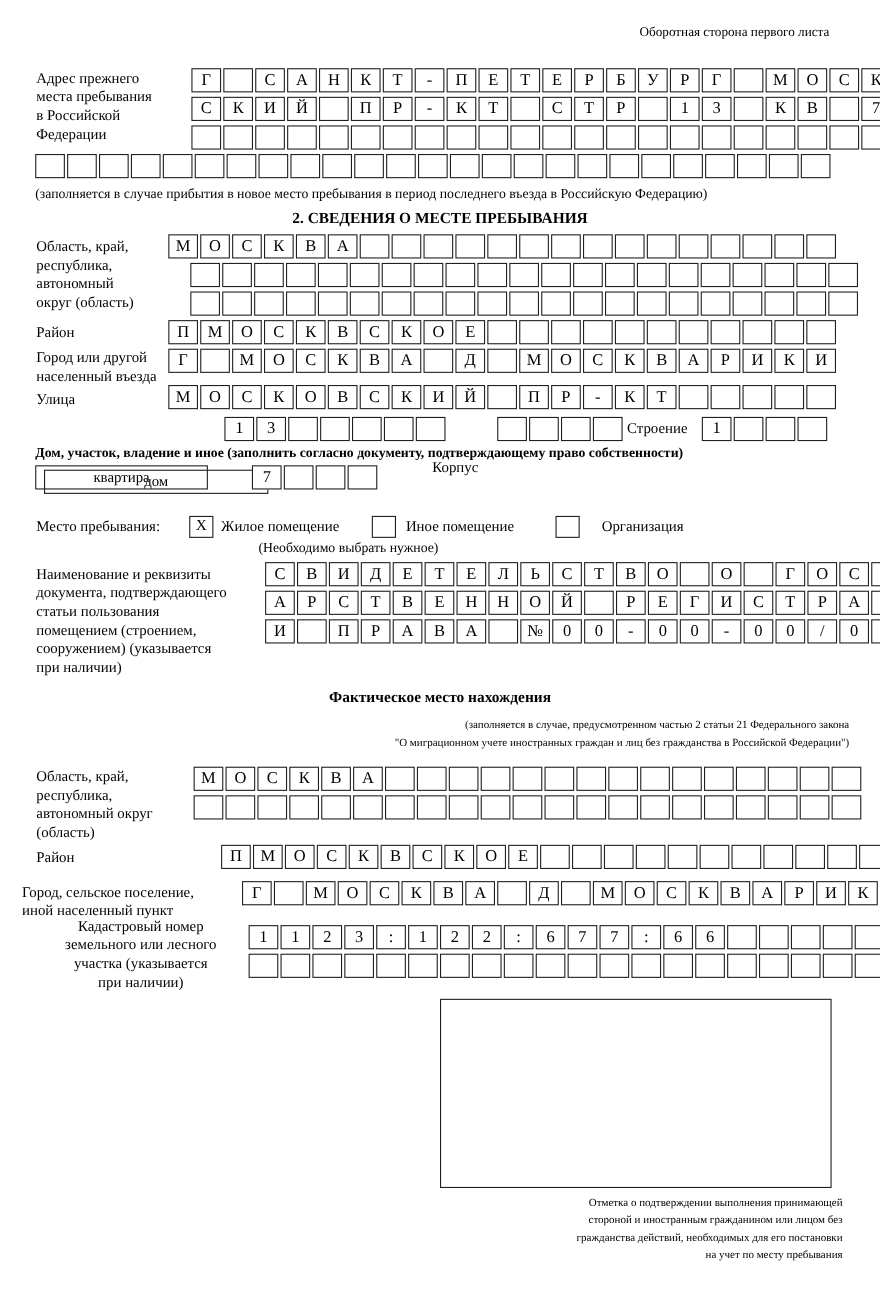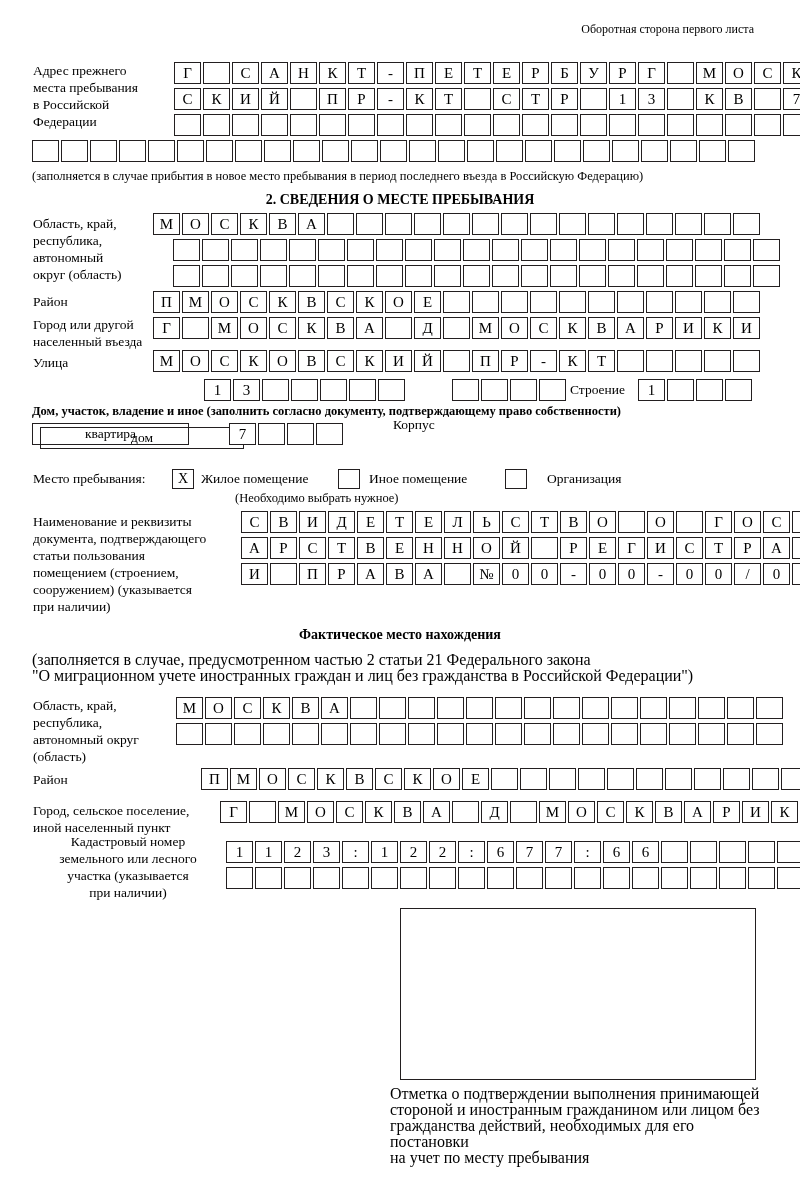--- a/index.html
+++ b/index.html
@@ -60,21 +60,21 @@
     display: inline-block;
     text-align: center;
     font-size: 14px;
     line-height: 18px;
     vertical-align: middle;
   }
   .notebox {
     border: 1px solid #231f20;
     background: #fff;
   }
-  .capt { font-size: 16px; line-height: 16px; text-align: left; }
+  .capt { font-size: 10px; line-height: 16px; text-align: right; }
 </style>
 </head>
 <body>
 
 <div class="page">
 
   <div class="hdr-right">Оборотная сторона первого листа</div>
 
   <div class="abs lbl" style="left:33px; top:62px; width:140px;">
     <div>Адрес прежнего</div>
@@ -537,21 +537,21 @@
       <div class="bx"></div>
       <div class="bx"></div>
       <div class="bx"></div>
       <div class="bx"></div>
       <div class="bx"></div>
       <div class="bx"></div>
       <div class="bx"></div>
       <div class="bx"></div>
     </div>
 
-  <div class="abs lbl" style="left:33px; top:802px; width:180px;font-family:Liberation Serif, serif;">
+  <div class="abs lbl" style="left:20px; top:802px; width:180px;font-family:Liberation Serif, serif;">
     <div>Город, сельское поселение,</div>
     <div>иной населенный пункт</div>
   </div>
   <div class="abs boxrow" id="ac0" style="left:220px; top:801px;">
       <div class="bx">Г</div>
       <div class="bx"></div>
       <div class="bx">М</div>
       <div class="bx">О</div>
       <div class="bx">С</div>
       <div class="bx">К</div>

